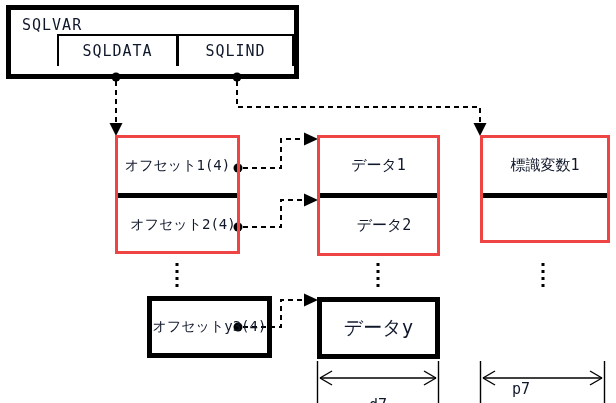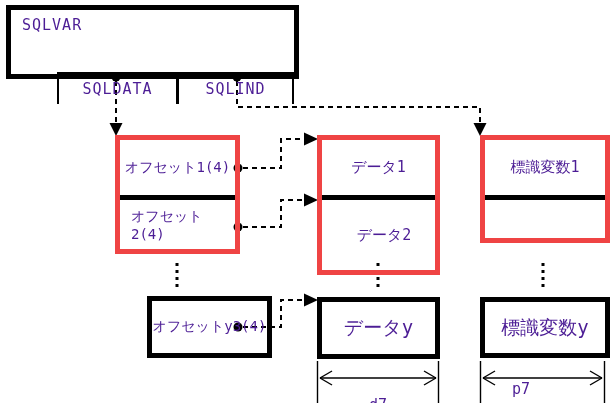--- a/index.html
+++ b/index.html
@@ -1,41 +1,41 @@
 <!DOCTYPE html>
 <html><head>
 <meta charset="utf-8">
 <style>
   html,body{margin:0;padding:0;background:#ffffff;}
   .canvas{
     position:relative;width:616px;height:403px;background:#ffffff;overflow:hidden;
     font-family:"DejaVu Sans Mono","Liberation Mono",monospace;
-    color:#4c1d95;
+    color:#0f172a;
   }
   .canvas *{box-sizing:border-box;}
   svg.overlay{position:absolute;left:0;top:0;width:616px;height:403px;}
 
   
   .sqlvar-box{position:absolute;left:6px;top:5px;width:293px;height:74px;border:5px solid #000;background:transparent;}
   .sqlvar-title{position:absolute;left:11px;top:6px;font-size:15px;letter-spacing:1px;}
-  .sqlvar-cells{position:absolute;left:57px;top:34px;width:237px;height:32px;border:2px solid #000;border-bottom:none;display:flex;margin-top:38px;}
+  .sqlvar-cells{position:absolute;left:57px;top:34px;width:237px;height:32px;border:2px solid #000;border-bottom:none;display:flex;}
   .sqlvar-cells .vdiv{width:3px;background:#000;}
   .sqlvar-cells .cell{display:flex;align-items:center;justify-content:center;font-size:15px;letter-spacing:1px;}
   .sqlvar-cells .cell.c1{width:117px;}
   .sqlvar-cells .cell.c2{flex:1;border-radius:13px;}
 
   
-  .colbox{position:absolute;border:5px solid #ef4444;display:flex;flex-direction:column;}
+  .colbox{position:absolute;border:3px solid #ef4444;display:flex;flex-direction:column;}
   .colbox .cell{display:flex;align-items:center;justify-content:center;font-size:15px;}
   .colbox .cell.r1{height:55px;}
   .colbox .hdiv{height:5px;background:#000;}
   .colbox .cell.r2{flex:1;padding-left:11px;}
 
   .offset-box{left:115px;top:135px;width:125px;height:119px;}
-  .data-box{left:317px;top:135px;width:123px;height:140px;}
+  .data-box{left:317px;top:135px;width:123px;height:121px;}
   .ind-box{left:480px;top:135px;width:130px;height:108px;}
 
   
   .singlebox{position:absolute;border:5px solid #000;display:flex;align-items:center;justify-content:center;font-size:19px;}
   .offsety-box{left:115px;top:296px;width:125px;height:62px;margin-left:32px;}
   .datay-box{left:317px;top:297px;width:123px;height:62px;}
   .indy-box{left:480px;top:297px;width:130px;height:61px;}
 
   .offset-box .cell, .offsety-box{font-size:14px;}
 
@@ -131,18 +131,17 @@
     <div class="cell r1">データ1</div>
     <div class="hdiv"></div>
     <div class="cell r2">データ2</div>
   </div>
   <div class="singlebox datay-box">データy</div>
 
   <div class="colbox ind-box">
     <div class="cell r1">標識変数1</div>
     <div class="hdiv"></div>
   </div>
-  <div class="singlebox indy-box">標識変数y</div>
 
   <div class="dim-label d">d7</div>
   <div class="dim-label p">p7</div>
 
 </div>
 
 </body></html>

